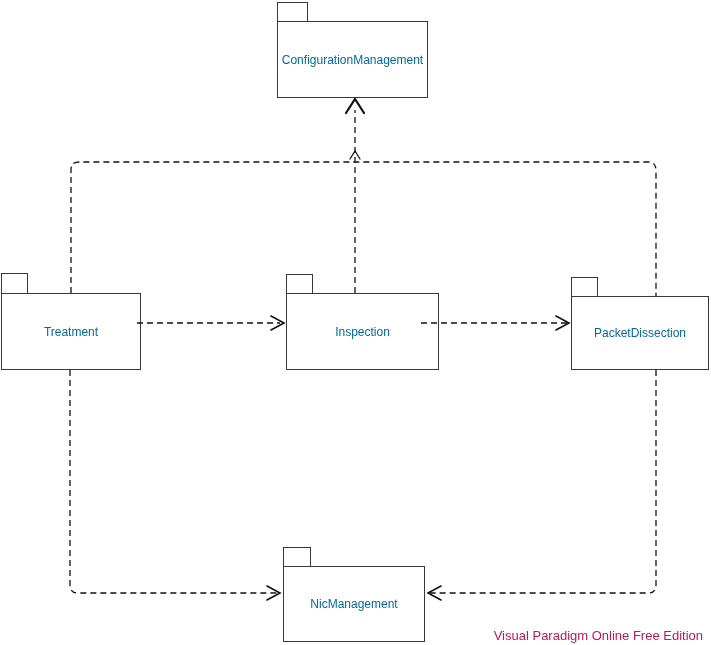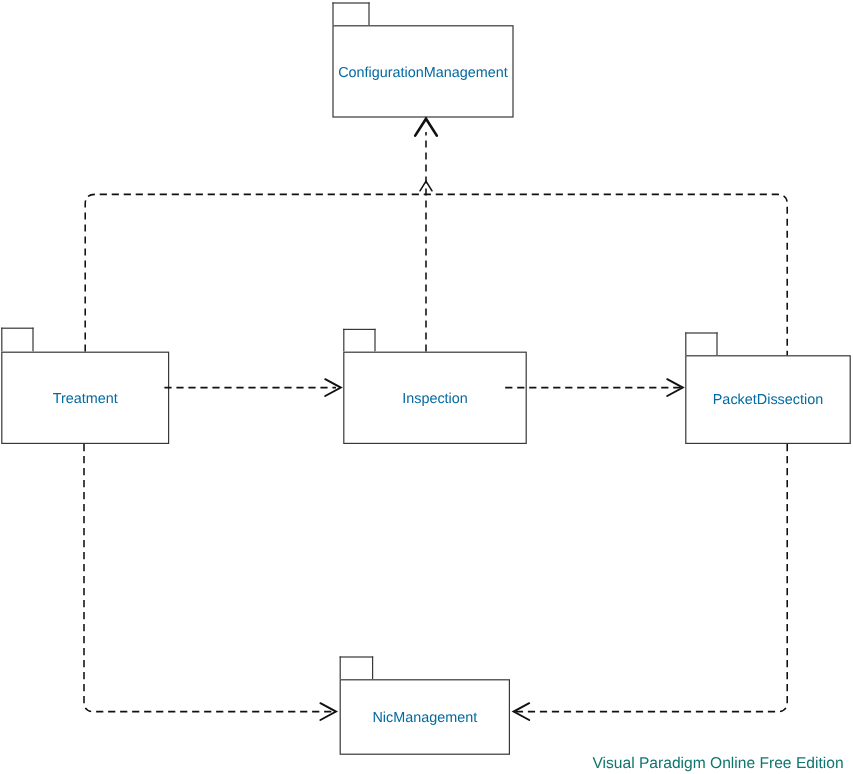--- a/index.html
+++ b/index.html
@@ -47,28 +47,28 @@
   #trt-tab  { left: 1px;   top: 273px; width: 27px;  height: 20px; }
   #trt-body { left: 1px;   top: 293px; width: 140px; height: 77px; }
   
   #ins-tab  { left: 286px; top: 274px; width: 27px;  height: 19px; }
   #ins-body { left: 286px; top: 293px; width: 153px; height: 77px; }
   
   #pkd-tab  { left: 571px; top: 277px; width: 27px;  height: 19px; }
   #pkd-body { left: 571px; top: 296px; width: 138px; height: 74px; align-items: center; }
   
   #nic-tab  { left: 283px; top: 547px; width: 28px;  height: 19px; }
-  #nic-body { left: 283px; top: 566px; width: 142px; height: 63px; }
+  #nic-body { left: 283px; top: 566px; width: 142px; height: 76px; }
 
   .watermark {
     position: absolute;
     right: 8px;
     bottom: 2px;
     font-size: 13px;
-    color: #0f766e;
+    color: #be185d;
     z-index: 1;
   }
   .dash {
     stroke: #111111;
     stroke-width: 1.3;
     fill: none;
     stroke-dasharray: 6 4;
   }
   .arrowhead {
     stroke: #111111;

